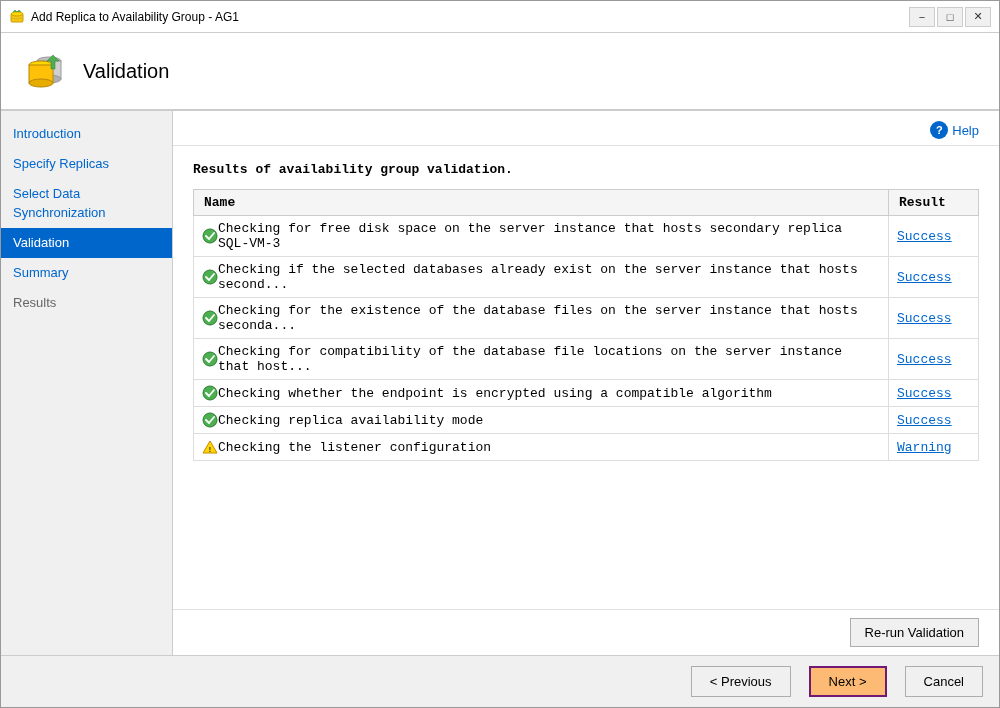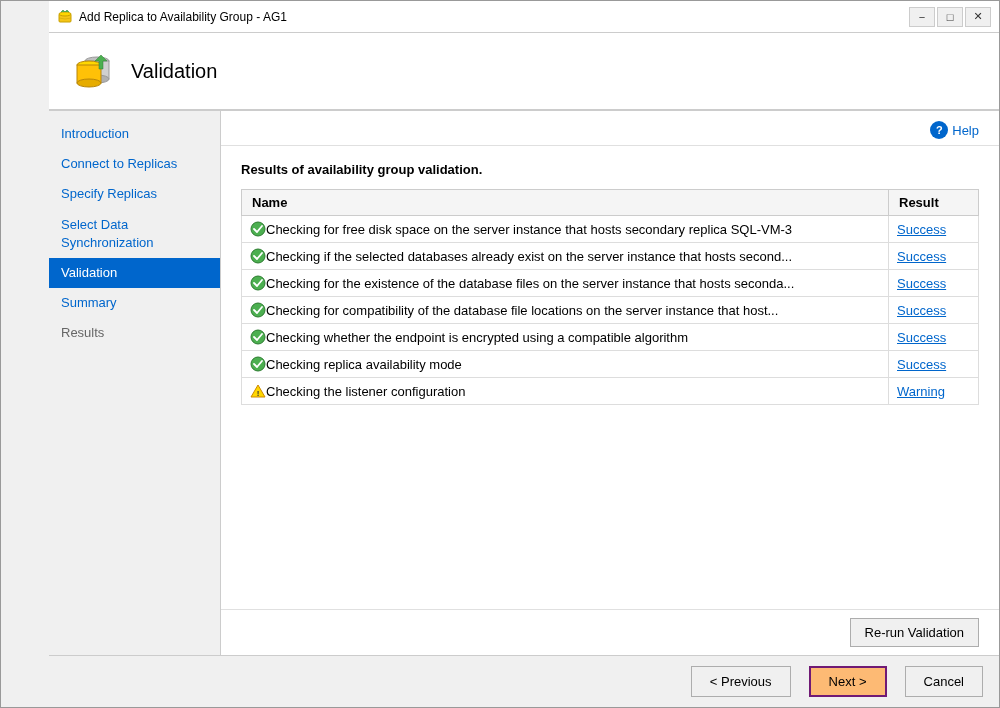--- a/index.html
+++ b/index.html
@@ -15,21 +15,20 @@
       overflow: hidden;
     }
     .window {
       width: 1000px;
       height: 708px;
       background: #f0f0f0;
       border: 1px solid #999;
       display: flex;
       flex-direction: column;
       box-shadow: 2px 2px 8px rgba(0,0,0,0.3);
-      padding-left: 48px;
     }
     
     .title-bar {
       background: #ffffff;
       height: 32px;
       display: flex;
       align-items: center;
       padding: 0 8px;
       border-bottom: 1px solid #ccc;
       flex-shrink: 0;
@@ -149,20 +148,21 @@
       align-items: center;
       justify-content: center;
       font-size: 11px;
       font-weight: bold;
       margin-right: 4px;
     }
     .content-body {
       flex: 1;
       padding: 16px 20px;
       overflow-y: auto;
+      font-family: Liberation Mono, monospace;
     }
     .results-title {
       font-weight: bold;
       font-size: 13px;
       margin-bottom: 12px;
       color: #000;
     }
     
     .validation-table {
       width: 100%;
@@ -296,21 +296,20 @@
         <path d="M32 8 L38 14 L34 14 L34 22 L30 22 L30 14 L26 14 Z" fill="#4CAF50" stroke="#2e7d32" stroke-width="0.5"></path>
       </svg>
     </div>
     <span class="header-title">Validation</span>
   </div>
 
   <div class="body">
 
     <div class="sidebar">
       <div class="sidebar-item link">Introduction</div>
-      <div class="sidebar-item link">Connect to Replicas</div>
       <div class="sidebar-item link">Specify Replicas</div>
       <div class="sidebar-item link">Select Data Synchronization</div>
       <div class="sidebar-item active">Validation</div>
       <div class="sidebar-item link">Summary</div>
       <div class="sidebar-item disabled">Results</div>
     </div>
 
     <div class="content">
       <div class="content-header">
         <a class="help-link">

